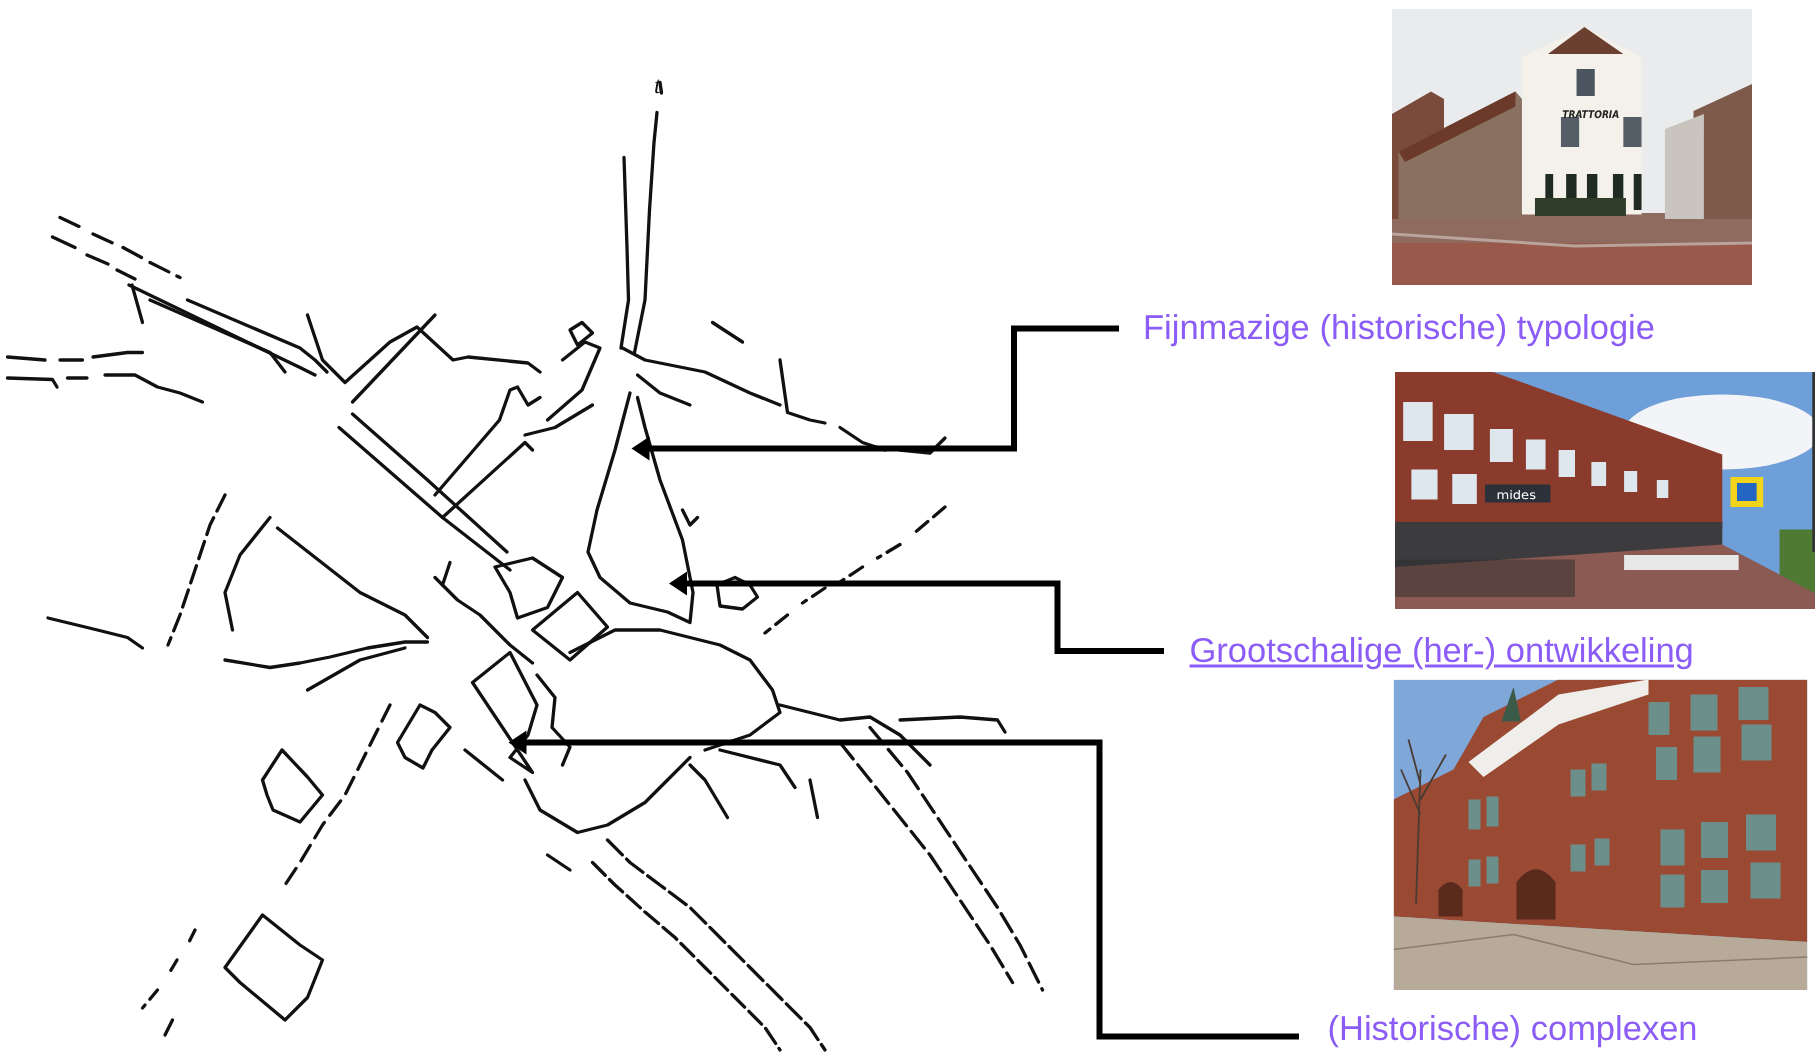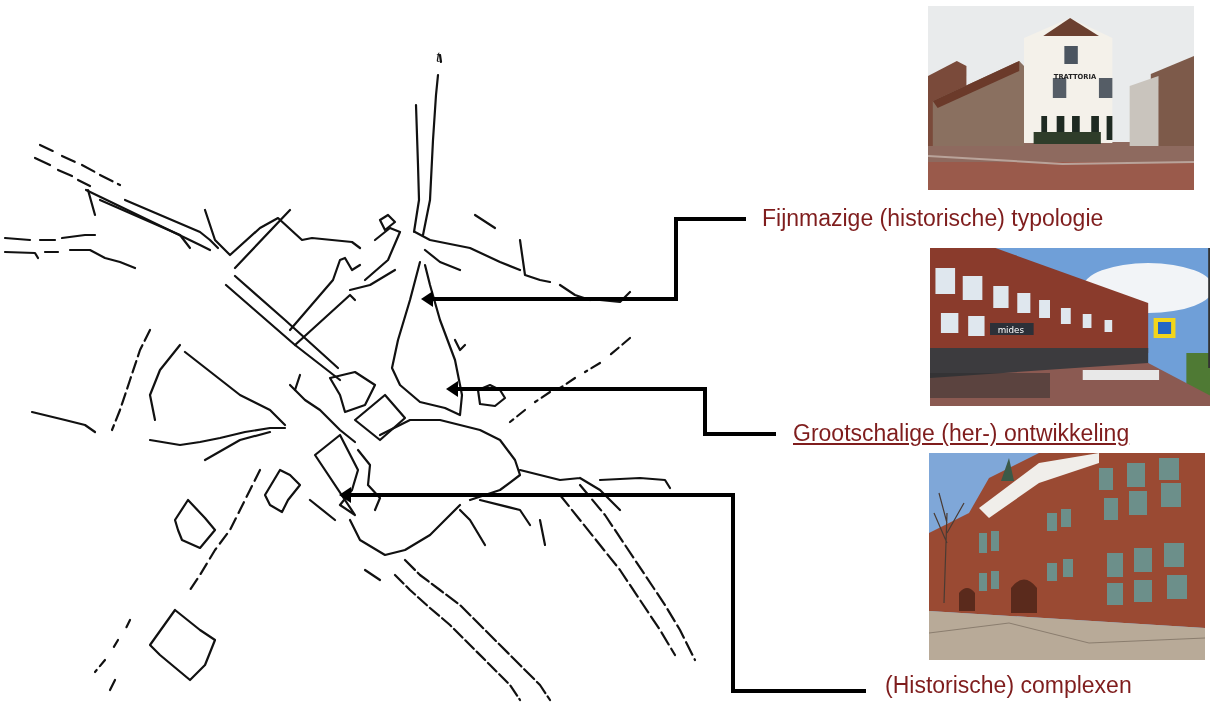--- a/index.html
+++ b/index.html
@@ -1,19 +1,19 @@
 <!DOCTYPE html>
 <html><head>
 <meta charset="utf-8">
 <style>
   html, body { margin: 0; padding: 0; background: #ffffff; }
   body { width: 1210px; height: 703px; position: relative; overflow: hidden; font-family: "Liberation Sans", sans-serif; }
   .map { position: absolute; left: 0; top: 0; width: 760px; height: 703px; }
   .leaders { position: absolute; left: 0; top: 0; width: 1210px; height: 703px; pointer-events: none; }
-  .label { position: absolute; font-size: 23px; color: #7f1d1d; white-space: nowrap; line-height: 1; }
+  .label { position: absolute; font-size: 23px; color: #8b5cf6; white-space: nowrap; line-height: 1; }
   .photo { position: absolute; overflow: hidden; }
   .photo svg { display: block; width: 100%; height: 100%; }
 </style>
 </head>
 <body>
 
 <svg class="map" viewBox="0 0 760 703" xmlns="http://www.w3.org/2000/svg">
   <g fill="none" stroke="#111" stroke-width="2.2" stroke-linecap="round" stroke-linejoin="round">
 
     <path d="M438 75 L436 95 L433 140 L430 200 L423 235"></path>
@@ -104,21 +104,21 @@
     <polygon points="421,299 433,291 433,307"></polygon>
     <polygon points="446,389 458,381 458,397"></polygon>
     <polygon points="339,495 351,487 351,503"></polygon>
   </g>
 </svg>
 
 <div class="label" style="left:762px; top:207px;">Fijnmazige (historische) typologie</div>
 <div class="label" style="left:793px; top:422px;text-decoration:underline;">Grootschalige (her-) ontwikkeling</div>
 <div class="label" style="left:885px; top:674px;">(Historische) complexen</div>
 
-<div class="photo" style="left:928px; top:6px; width:266px; height:184px;">
+<div class="photo" style="left:928px; top:6px; width:240px; height:184px;font-style:italic;">
   <svg viewBox="0 0 277 184" preserveAspectRatio="none" xmlns="http://www.w3.org/2000/svg">
     <rect width="277" height="184" fill="#e9ebec"></rect>
 
     <rect y="136" width="277" height="48" fill="#9a5a4b"></rect>
     <rect y="136" width="277" height="20" fill="#8e6a5f"></rect>
     <path d="M0 150 L140 158 L277 156" stroke="#b9a39a" stroke-width="2" fill="none"></path>
 
     <polygon points="0,70 30,55 40,60 40,140 0,140" fill="#7a4a3a"></polygon>
     <polygon points="5,95 95,55 100,60 100,140 5,140" fill="#8a7060"></polygon>
     <polygon points="5,95 95,55 95,65 10,102" fill="#6b3a2a"></polygon>

